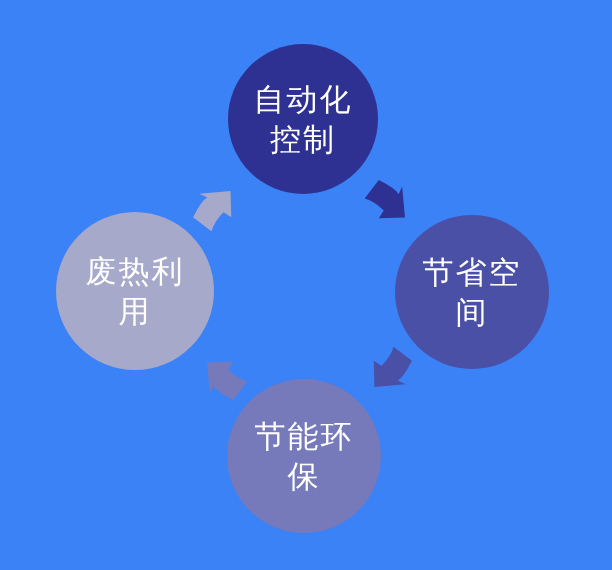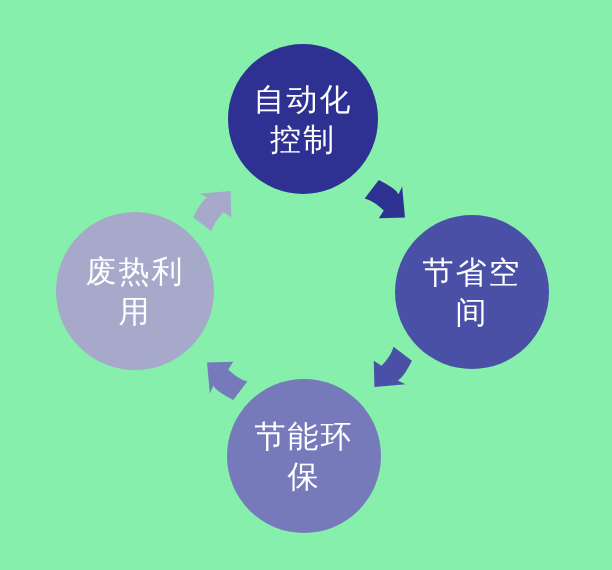--- a/index.html
+++ b/index.html
@@ -5,21 +5,21 @@
   html, body {
     margin: 0;
     padding: 0;
     background: #ffffff;
     font-family: "Liberation Serif", "DejaVu Serif", serif;
   }
   .canvas {
     position: relative;
     width: 612px;
     height: 570px;
-    background: #86efac;
+    background: #3b82f6;
     overflow: hidden;
   }
   .node-text {
     font-family: "Liberation Serif", "DejaVu Serif", serif;
     font-size: 31px;
     fill: #ffffff;
     letter-spacing: 2px;
   }
 </style>
 </head>

